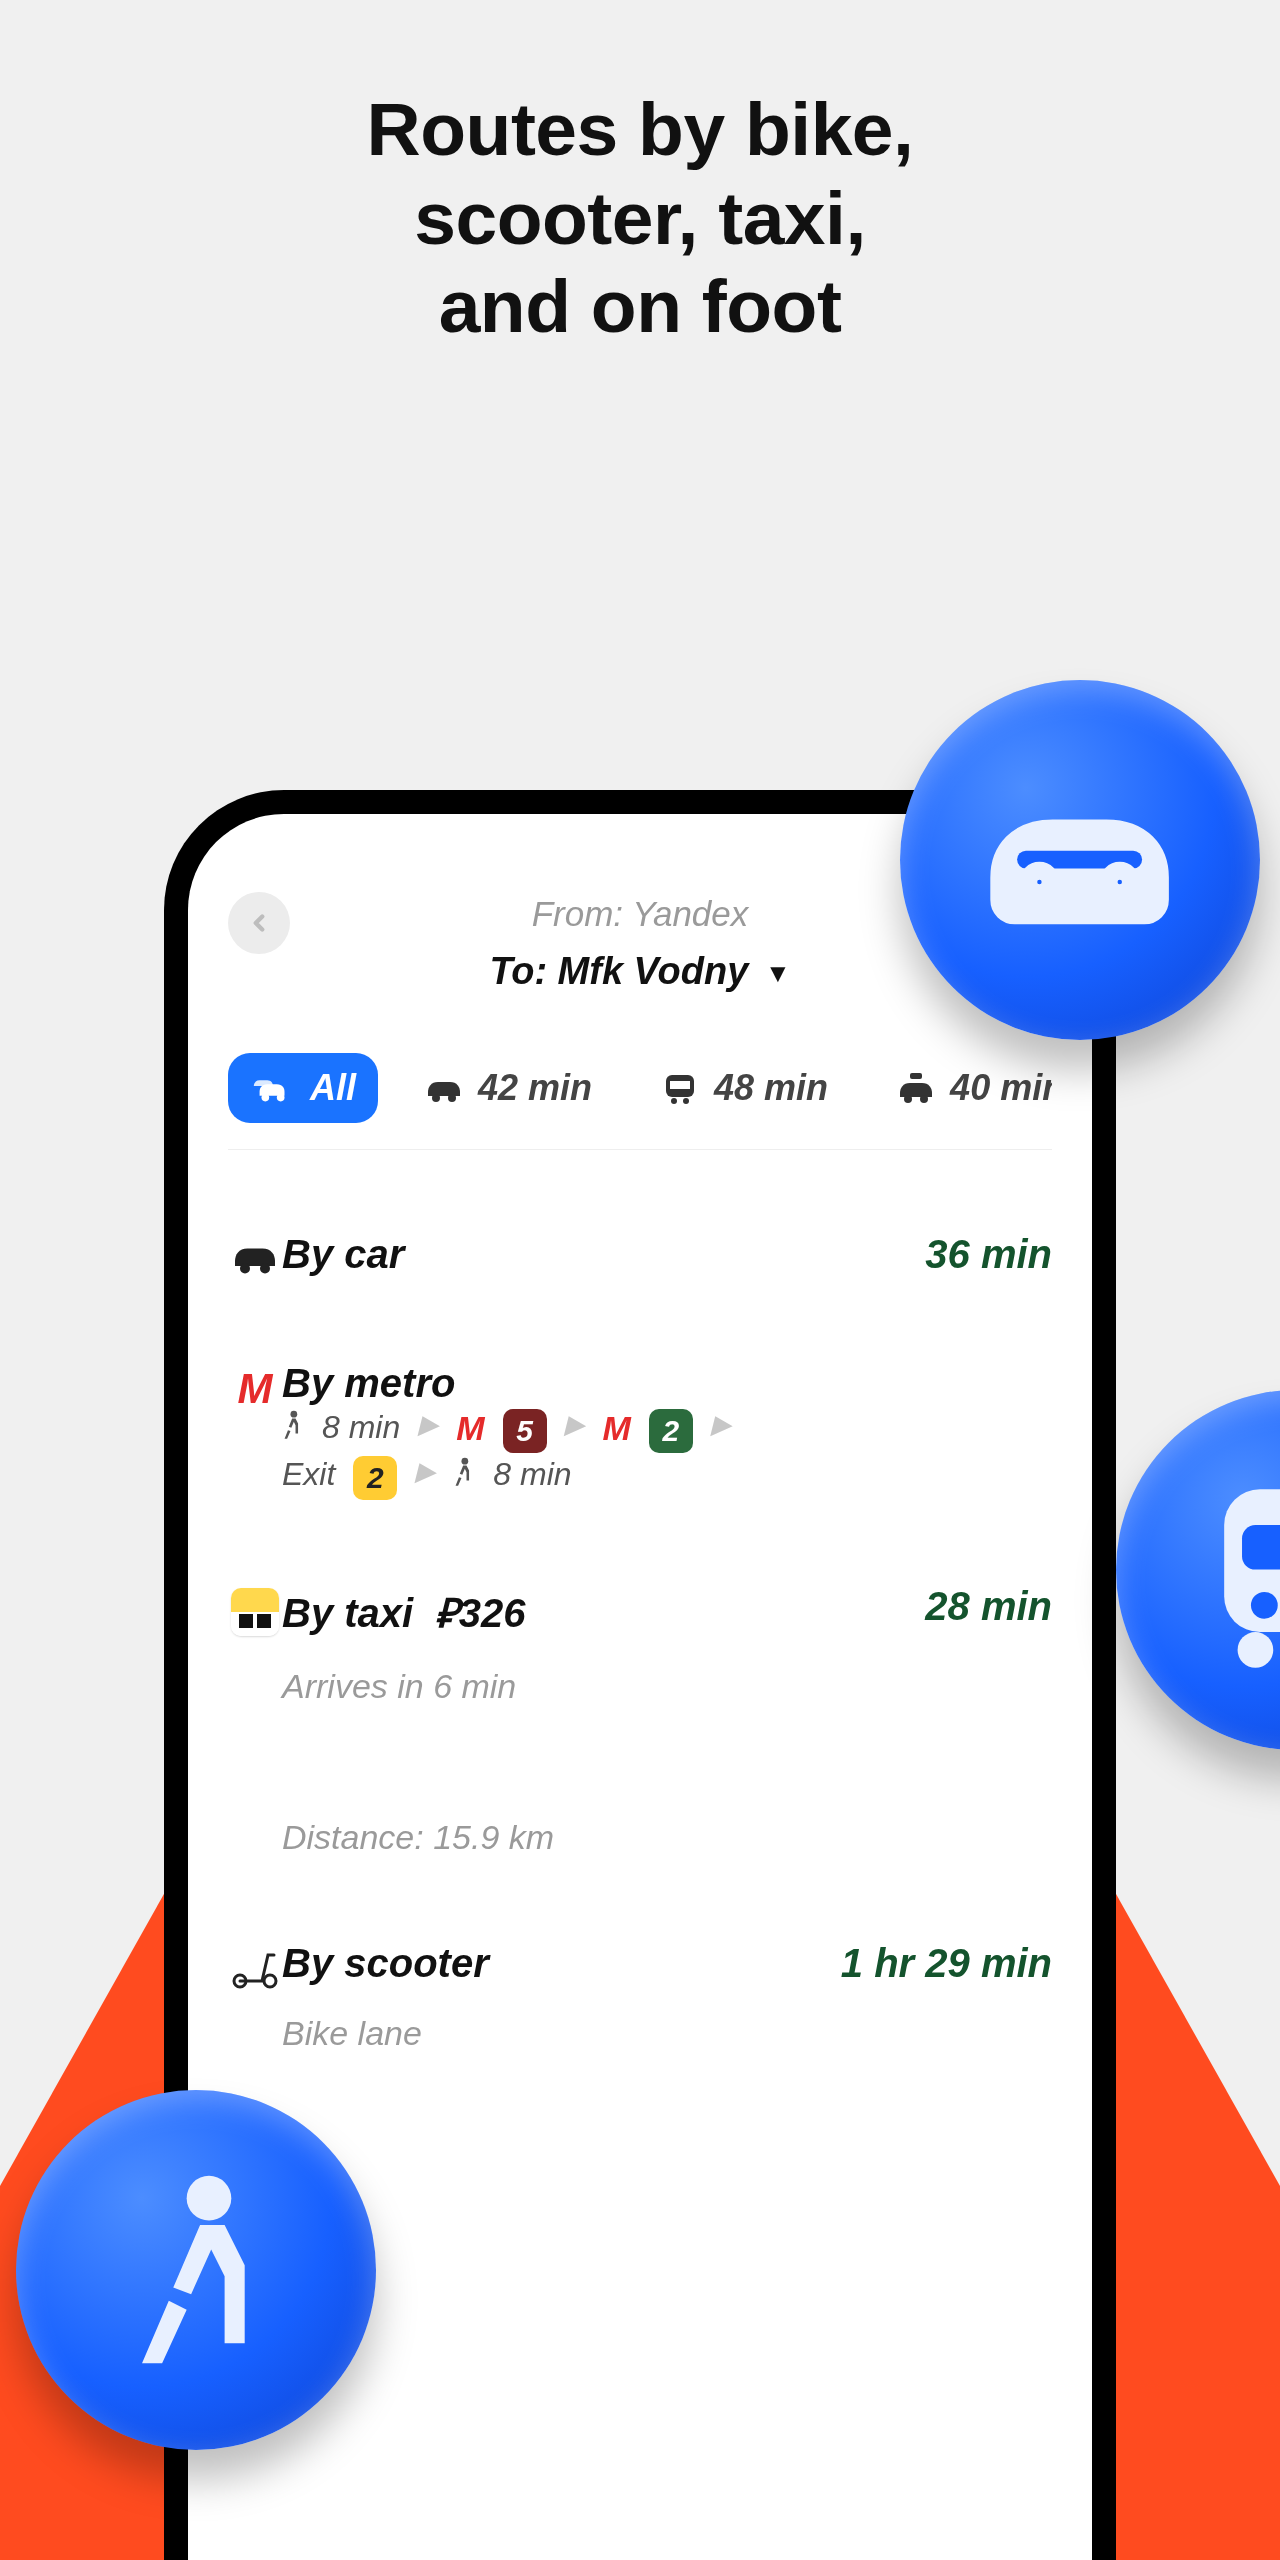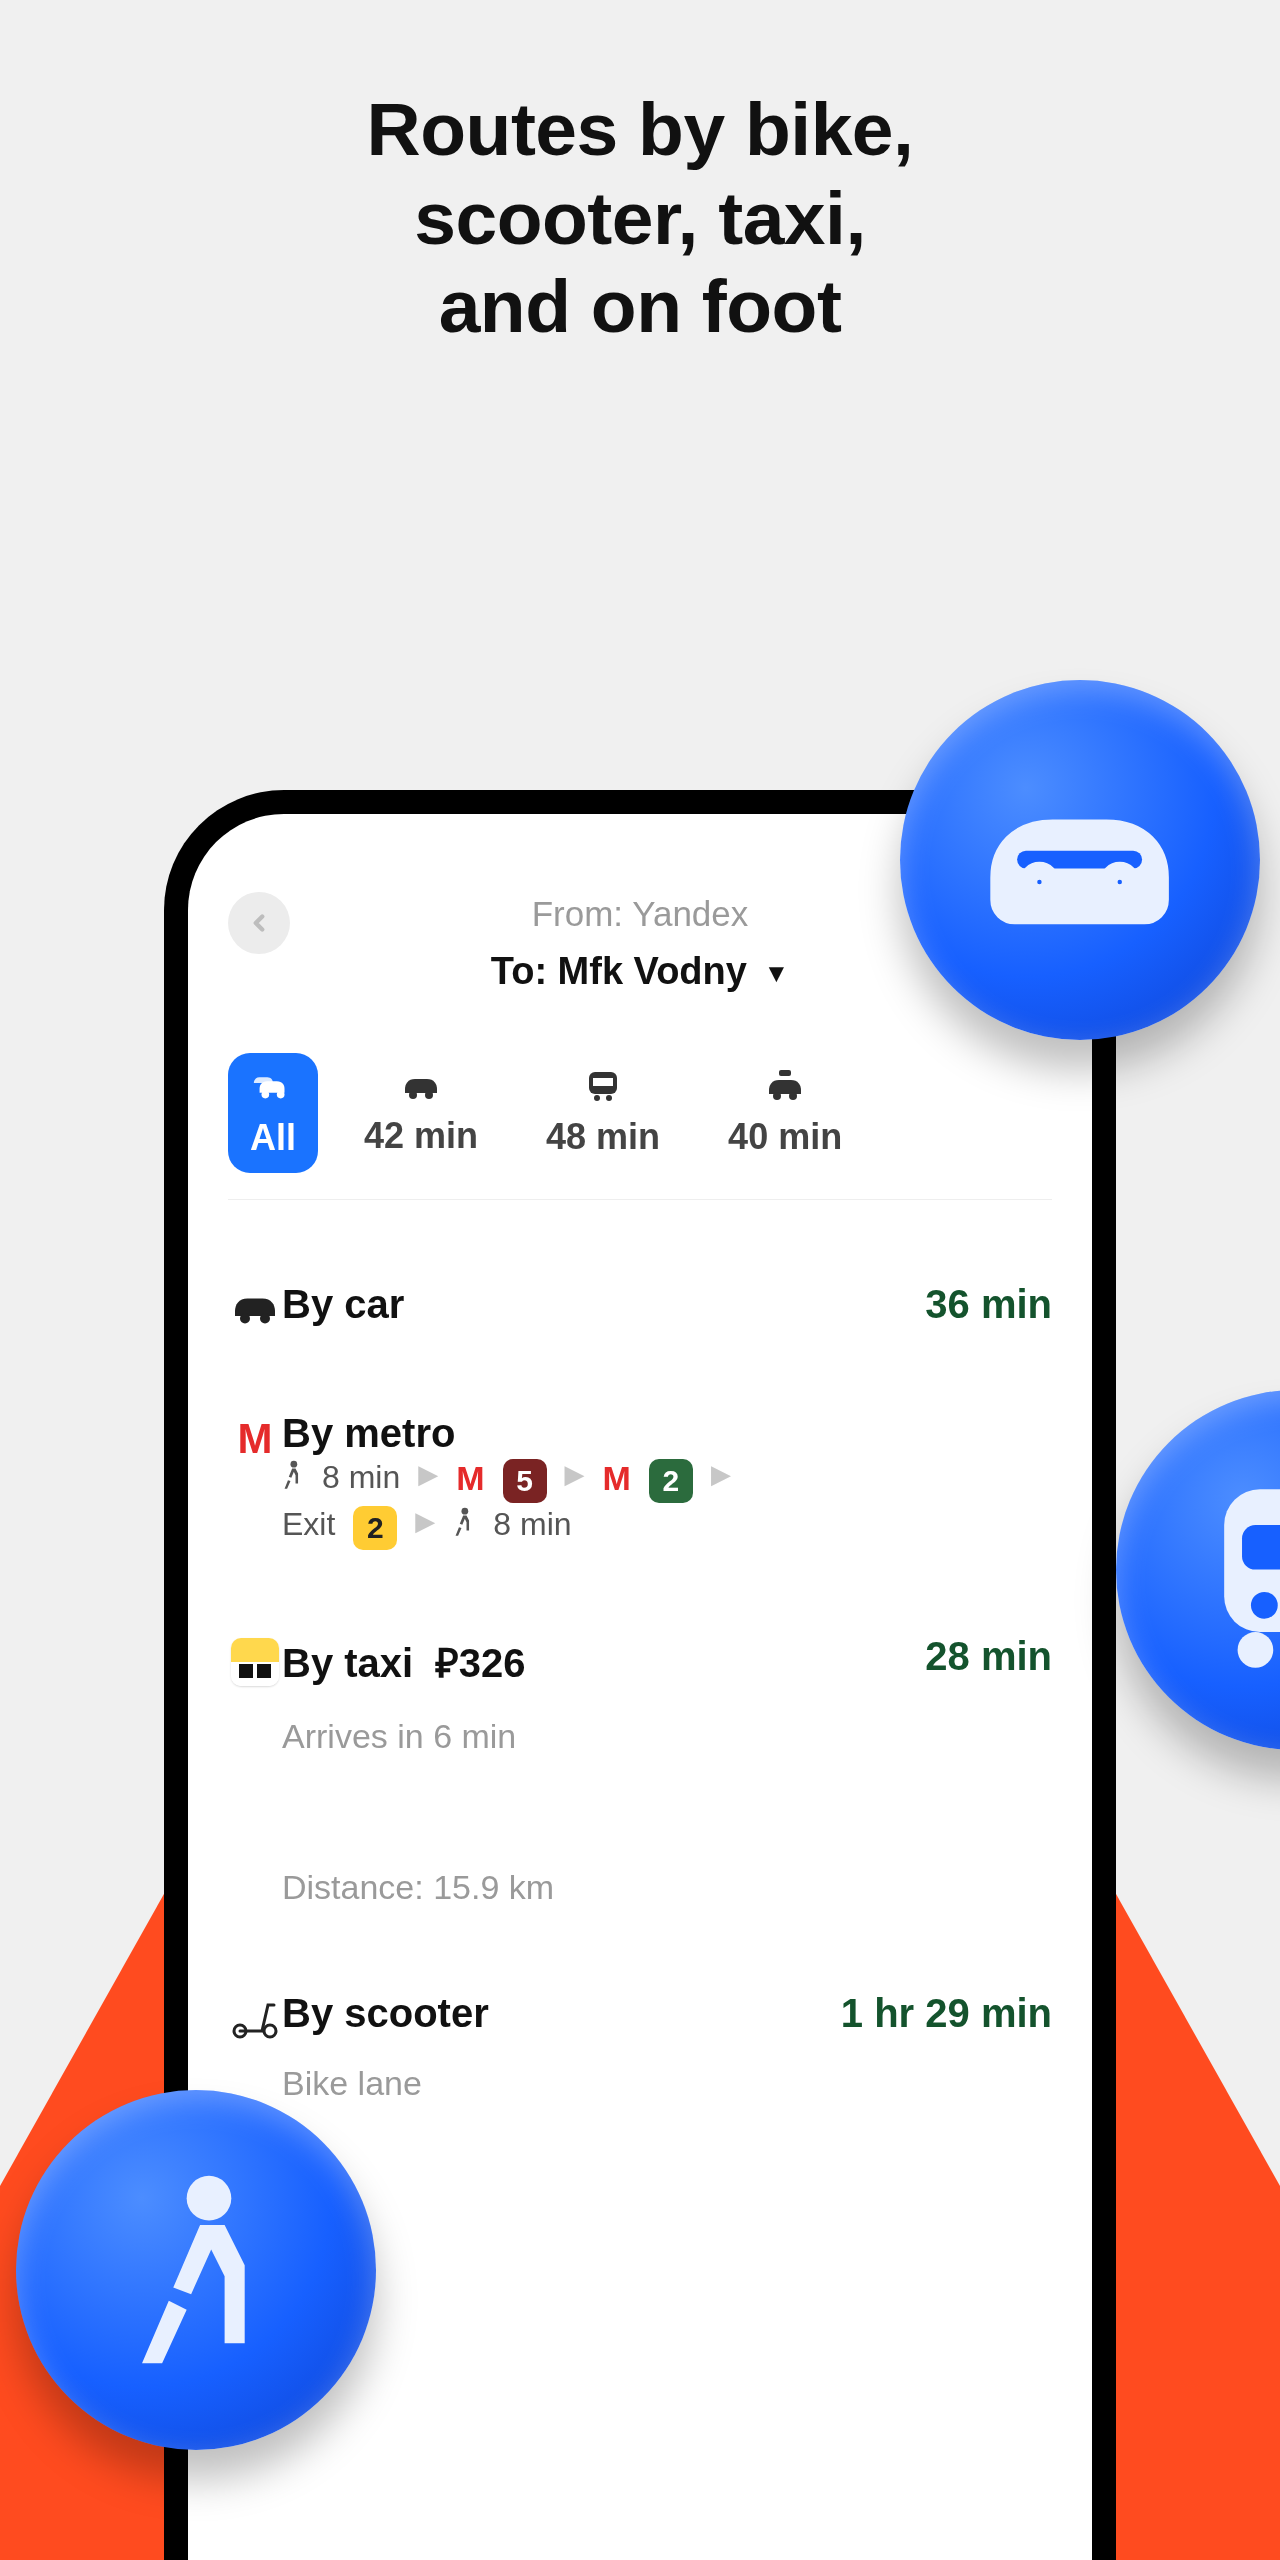--- a/index.html
+++ b/index.html
@@ -41,21 +41,21 @@
     left: 164px;
     top: 790px;
     width: 952px;
     height: 1900px;
     background: #fff;
     border: 24px solid #000;
     border-bottom: none;
     border-radius: 120px 120px 0 0;
     overflow: hidden;
   }
-  .phone-inner { position: relative; padding: 70px 40px 0 40px; }
+  .phone-inner { position: relative; padding: 70px 40px 0 40px; font-style: italic; }
   .back-btn {
     position: absolute;
     left: 40px; top: 78px;
     width: 62px; height: 62px;
     border-radius: 50%;
     background: #ececec;
     display: flex; align-items: center; justify-content: center;
   }
   .header {
     text-align: center;
@@ -76,21 +76,20 @@
   .tab {
     display: flex;
     align-items: center;
     gap: 14px;
     font-size: 36px;
     font-weight: 600;
     color: #444;
     white-space: nowrap;
     padding: 14px 22px;
     border-radius: 22px;
-    flex-direction: column;
   }
   .tab.active {
     background: #1a73ff;
     color: #fff;
   }
   .tab svg { display: block; }
   .routes { margin-top: 40px; }
   .route {
     display: flex;
     align-items: flex-start;

